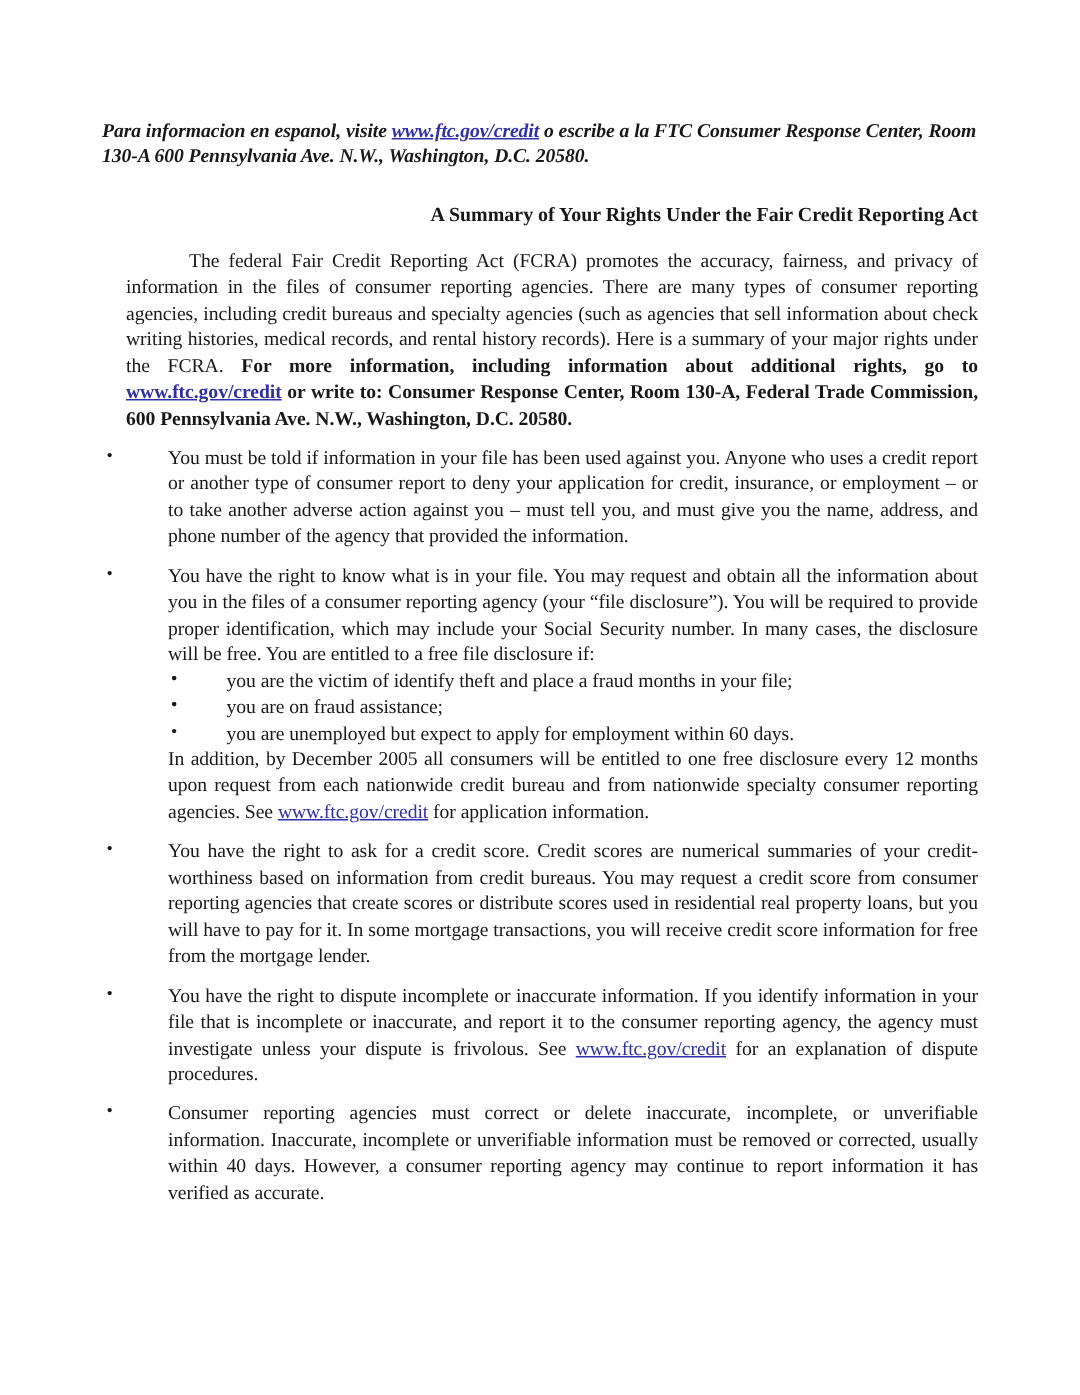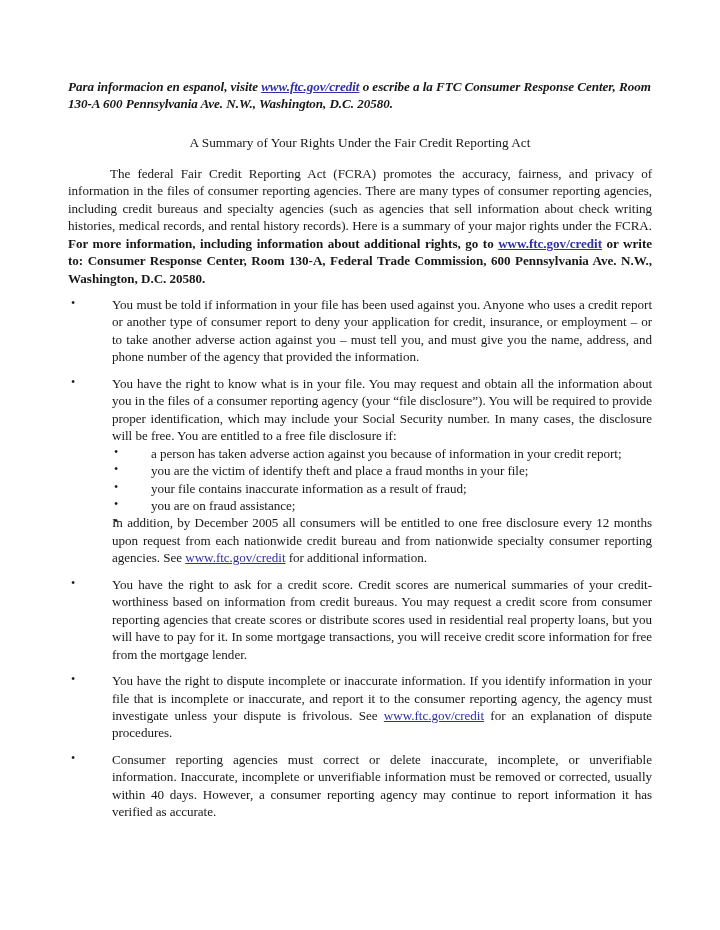--- a/index.html
+++ b/index.html
@@ -34,34 +34,34 @@
     font-weight: bold;
     font-size: 13.1px;
     line-height: 17.4px;
     text-align: left;
     margin: 0 0 2px 0;
     letter-spacing: -0.05px;
   }
 
   
   .doc-title {
-    text-align: center;
-    font-weight: normal;
+    text-align: right;
+    font-weight: bold;
     font-size: 13.3px;
     line-height: 17px;
     margin: 21px 0 0 0;
   }
 
   
   .intro-para {
     font-size: 13.1px;
     line-height: 17.45px;
     text-align: justify;
     text-indent: 42px;
-    margin: 14px 0 0 0;
+    margin: 14px 0 0 16px;
     letter-spacing: -0.04px;
   }
 
   
   ul.rights-list {
     list-style: none;
     margin: 9px 0 0 0;
     padding: 0;
   }
   ul.rights-list > li.right-item {
@@ -147,41 +147,40 @@
         <span class="right-heading">You must be told if information in your file has been used against you.</span><span>  Anyone who uses a credit report or another type of consumer report to deny your application for credit, insurance, or employment – or to take another adverse action against you – must tell you, and must give you the name, address, and phone number of the agency that provided the information.</span>
       </li>
 
       <li class="right-item">
         <span class="bullet-marker">•</span>
         <span class="right-heading">You have the right to know what is in your file.</span><span>  You may request and obtain all the information about you in the files of a consumer reporting agency (your “file disclosure”).  You will be required to provide proper identification, which may include your Social Security number.  In many cases, the disclosure will be free.  You are entitled to a free file disclosure if:</span>
 
         <ul class="sub-list">
           <li class="sub-item">
             <span class="sub-bullet-marker">•</span>
-            <span>a person has taken adverse action against you because of information in your credit report;</span>
           </li>
           <li class="sub-item">
             <span class="sub-bullet-marker">•</span>
             <span>you are the victim of identify theft and place a fraud months in your file;</span>
           </li>
           <li class="sub-item">
             <span class="sub-bullet-marker">•</span>
-            <span>your file contains inaccurate information as a result of fraud;</span>
           </li>
           <li class="sub-item">
             <span class="sub-bullet-marker">•</span>
             <span>you are on fraud assistance;</span>
           </li>
           <li class="sub-item">
             <span class="sub-bullet-marker">•</span>
+            <span>you are unemployed but expect to apply for employment within 60 days.</span>
           </li>
         </ul>
 
         <p class="trailing-para">
-          <span>In addition, by December 2005 all consumers will be entitled to one free disclosure every 12 months upon request from each nationwide credit bureau and from nationwide specialty consumer reporting agencies.  See </span><a class="doc-link">www.ftc.gov/credit</a><span> for additional information.</span>
+          <span>In addition, by December 2005 all consumers will be entitled to one free disclosure every 12 months upon request from each nationwide credit bureau and from nationwide specialty consumer reporting agencies.  See </span><a class="doc-link">www.ftc.gov/credit</a><span> for application information.</span>
         </p>
       </li>
 
       <li class="right-item">
         <span class="bullet-marker">•</span>
         <span class="right-heading">You have the right to ask for a credit score.</span><span>  Credit scores are numerical summaries of your credit-worthiness based on information from credit bureaus.  You may request a credit score from consumer reporting agencies that create scores or distribute scores used in residential real property loans, but you will have to pay for it.  In some mortgage transactions, you will receive credit score information for free from the mortgage lender.</span>
       </li>
 
       <li class="right-item">
         <span class="bullet-marker">•</span>

